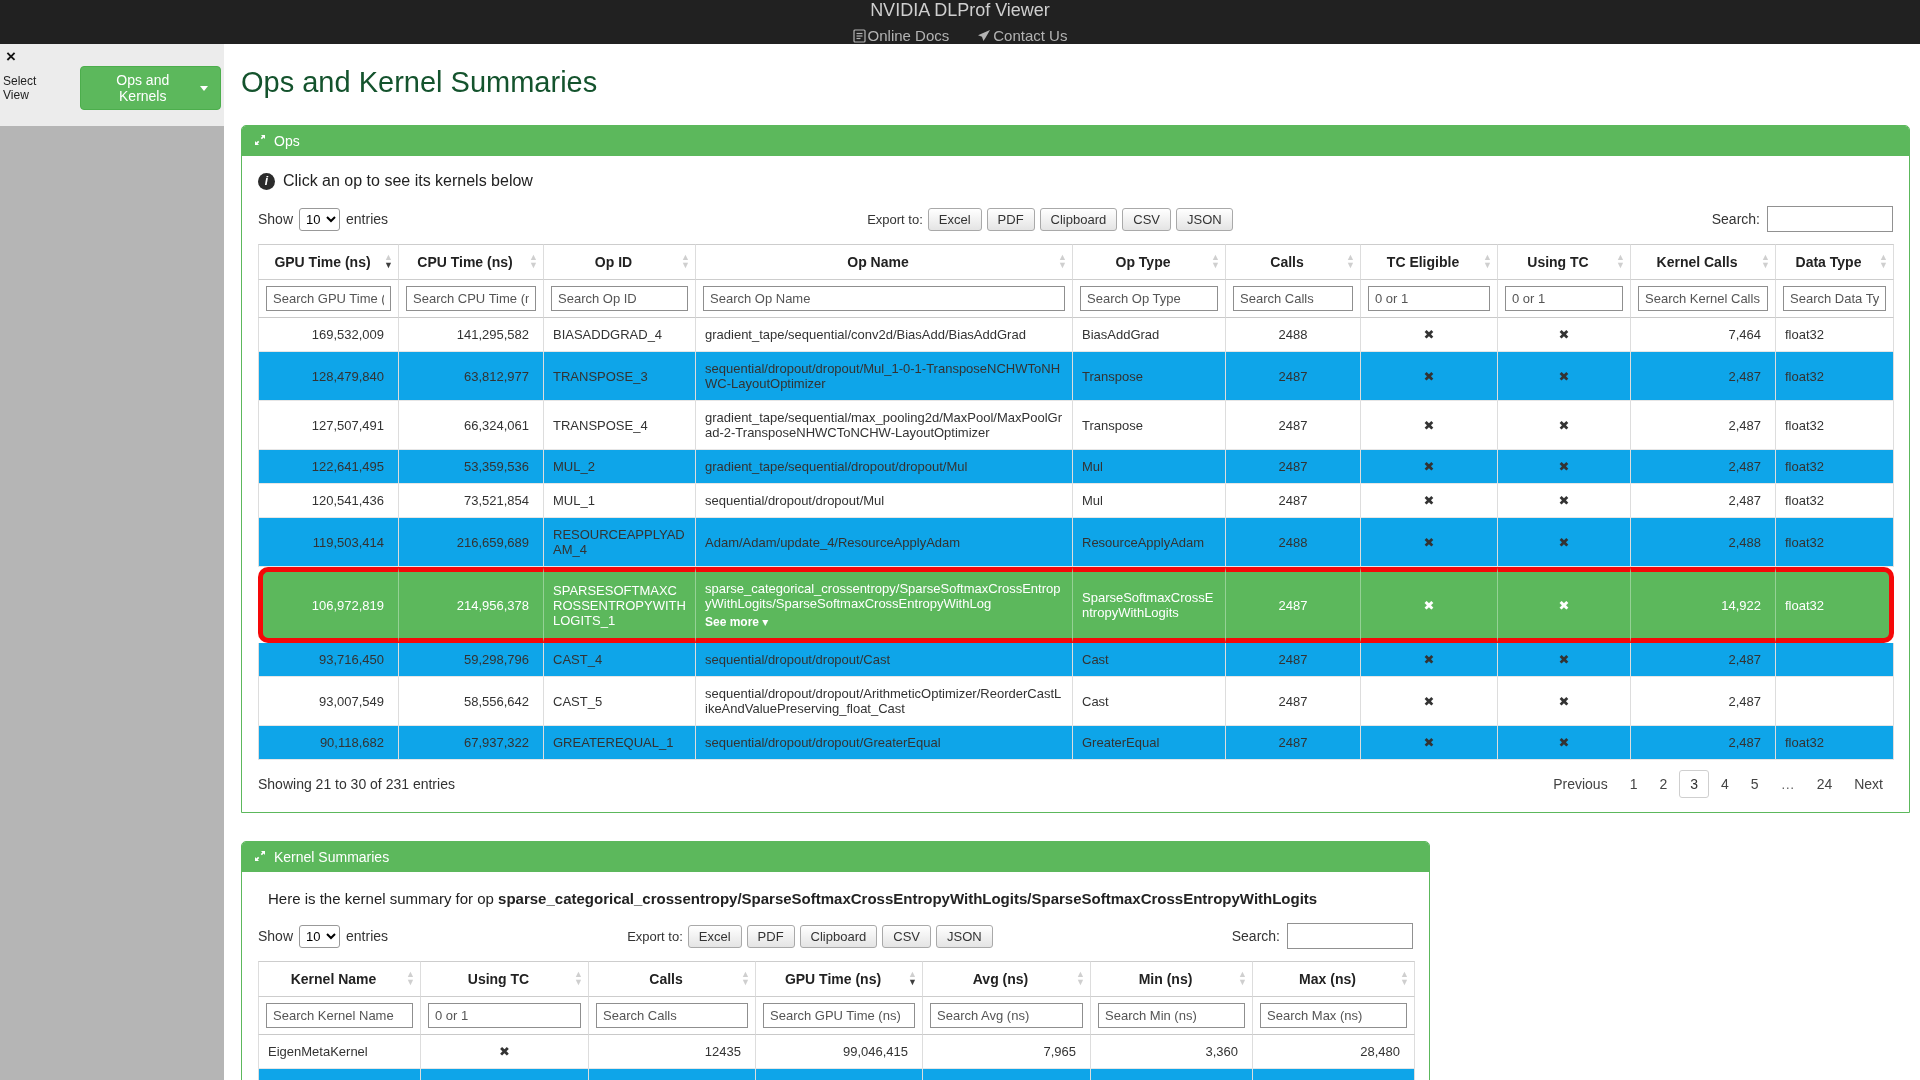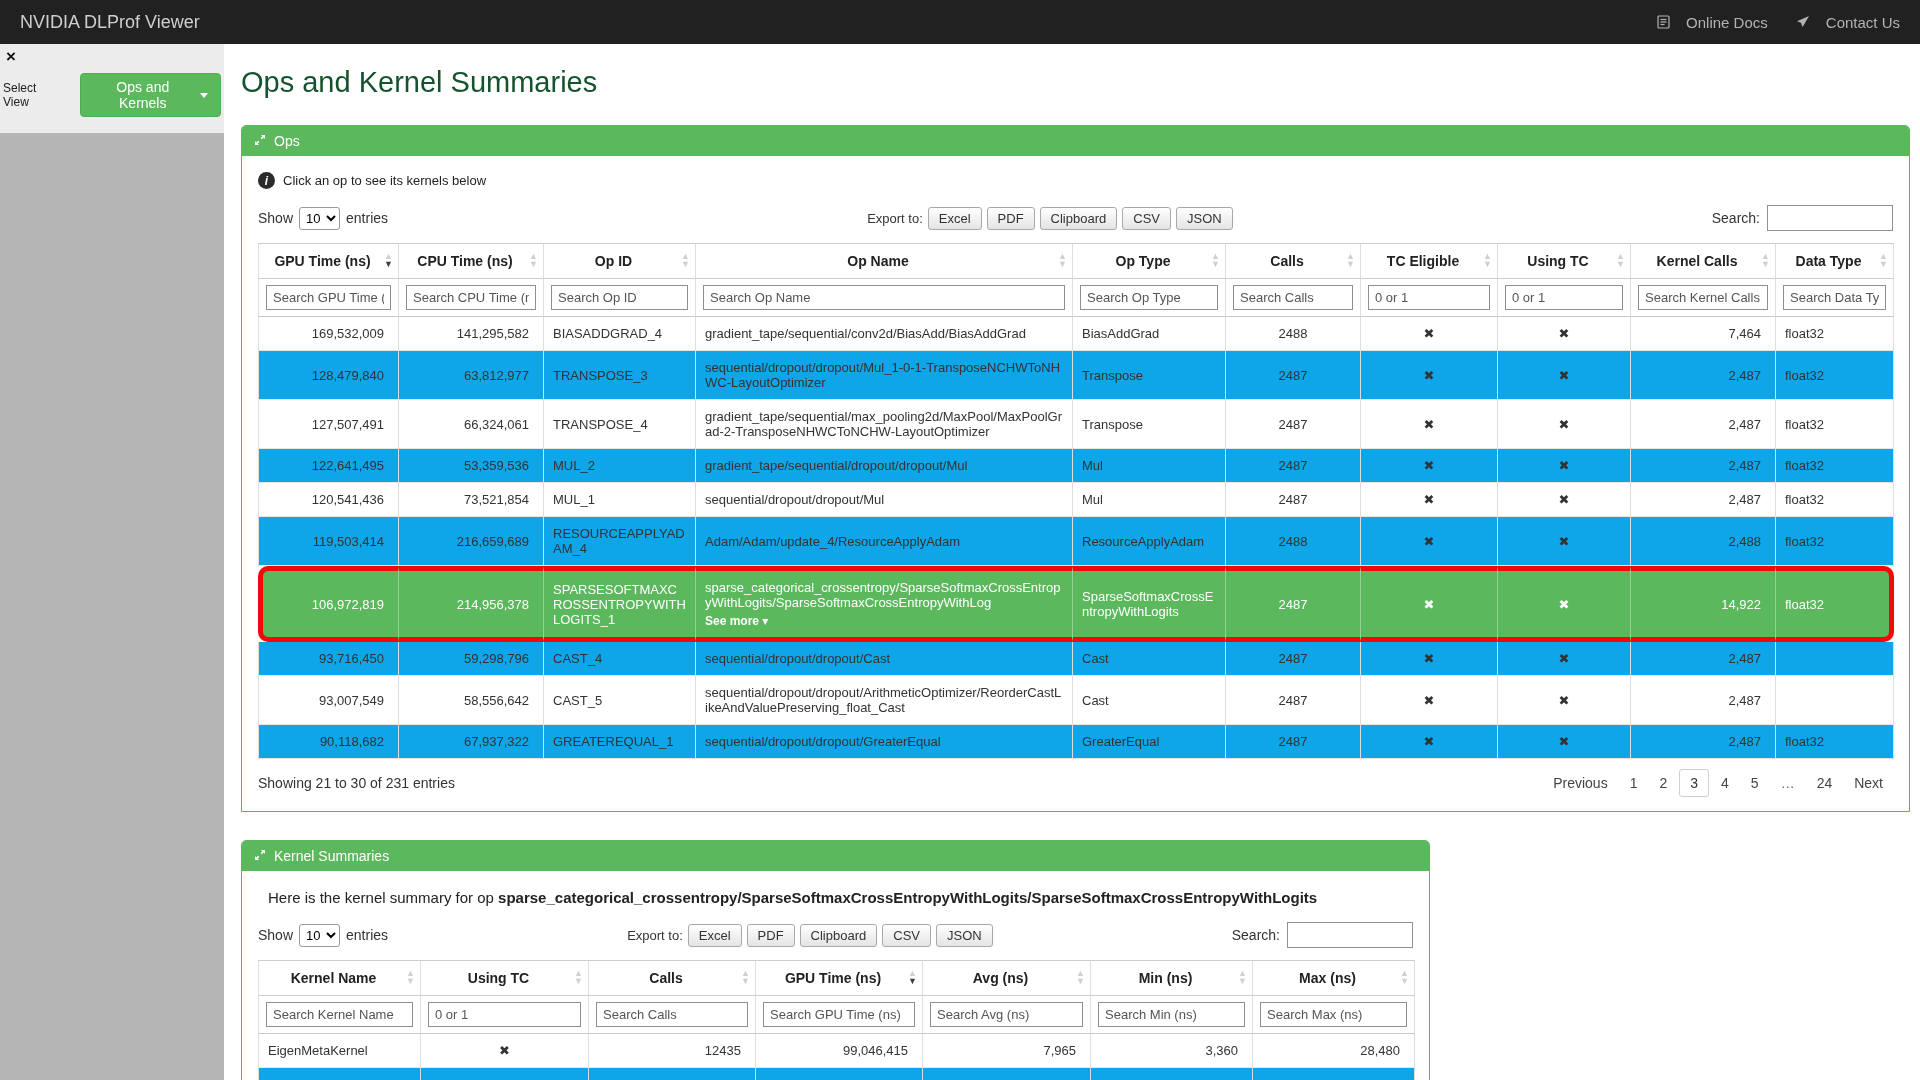--- a/index.html
+++ b/index.html
@@ -4,47 +4,47 @@
 <style>
   * { box-sizing: border-box; }
   html,body { margin:0; padding:0; }
   body {
     width:1920px; height:1080px; overflow:hidden;
     font-family:"Liberation Sans","DejaVu Sans",sans-serif;
     background:#fff; color:#333;
   }
 
   
-  .topbar { height:44px; background:#212121; display:flex; align-items:center; justify-content:space-between; padding:0 20px; }
+  .topbar { height:44px; background:#212121; display:flex; align-items:center; justify-content:space-between; padding:0 20px;flex-direction:column; }
   .brand { color:#cfcfcf; font-size:18px; }
   .top-links { display:flex; gap:28px; }
-  .top-link { color:#b3b3b3; font-size:15px; display:flex; align-items:center; gap:16px; cursor:pointer; }
+  .top-link { color:#b3b3b3; font-size:15px; display:flex; align-items:center; gap:2px; cursor:pointer; }
   .top-link svg { display:block; }
 
   
   .app { display:flex; height:1036px; }
   .sidebar { width:224px; background:#b5b5b5; flex:none; }
   .sidebar-top { background:#ececec; padding:3px 3px 16px; }
   .close-x { font-size:17px; font-weight:bold; color:#111; cursor:pointer; line-height:1; padding:1px 3px; width:max-content; }
-  .select-view-row { display:flex; align-items:center; gap:16px; margin-top:7px; }
+  .select-view-row { display:flex; align-items:center; gap:16px; }
   .select-view-label { font-size:12px; color:#222; }
   .view-btn { background:#5cb85c; border:1px solid #4cae4c; color:#fff; font-size:14px; padding:5px 12px; border-radius:4px; cursor:pointer; font-family:inherit; display:flex; align-items:center; }
   .caret { display:inline-block; margin-left:7px; border-top:5px solid #fff; border-left:4px solid transparent; border-right:4px solid transparent; }
 
   .content { flex:1; padding:22px 0 0 17px; overflow:hidden; }
   .page-title { font-size:29px; font-weight:500; color:#14532d; margin:0 0 26px; }
 
   
   .panel { border:1px solid #5cb85c; border-radius:5px 5px 0 0; margin-bottom:28px; background:#fff; }
   .panel.ops { width:1669px; }
   .panel.kernels { width:1189px; }
   .panel-header { background:#5cb85c; color:#fff; font-size:14px; padding:7px 12px; display:flex; align-items:center; gap:8px; border-radius:4px 4px 0 0; }
   .panel-body { padding:12px 16px 14px; }
 
-  .hint { font-size:13px; margin:4px 0 16px; display:flex; align-items:center; gap:8px; color:#222; }
+  .hint { font-size:16px; margin:4px 0 16px; display:flex; align-items:center; gap:8px; color:#222; }
   .info-icon { width:17px; height:17px; flex:none; border-radius:50%; background:#2b2b2b; color:#fff; font-size:12px; font-weight:bold; font-style:italic; display:inline-flex; align-items:center; justify-content:center; }
   .info-icon::before { content:"i"; }
 
   .controls { display:flex; align-items:center; margin-bottom:12px; font-size:14px; }
   .show-entries { display:flex; align-items:center; gap:6px; }
   .show-entries select { font-size:13px; padding:2px; border:1px solid #999; border-radius:3px; background:#fff; font-family:inherit; cursor:pointer; }
   .export-group { flex:1; display:flex; justify-content:center; align-items:center; gap:5px; font-size:13px; }
   .btn-export { background:linear-gradient(#ffffff,#e4e4e4); border:1px solid #a9a9a9; border-radius:3px; font-size:13px; padding:3px 10px; cursor:pointer; color:#333; font-family:inherit; }
   .search-box { display:flex; align-items:center; gap:7px; }
   .search-box input { width:126px; height:26px; border:1px solid #919191; padding:2px 6px; font-size:13px; font-family:inherit; background:#fff; }

